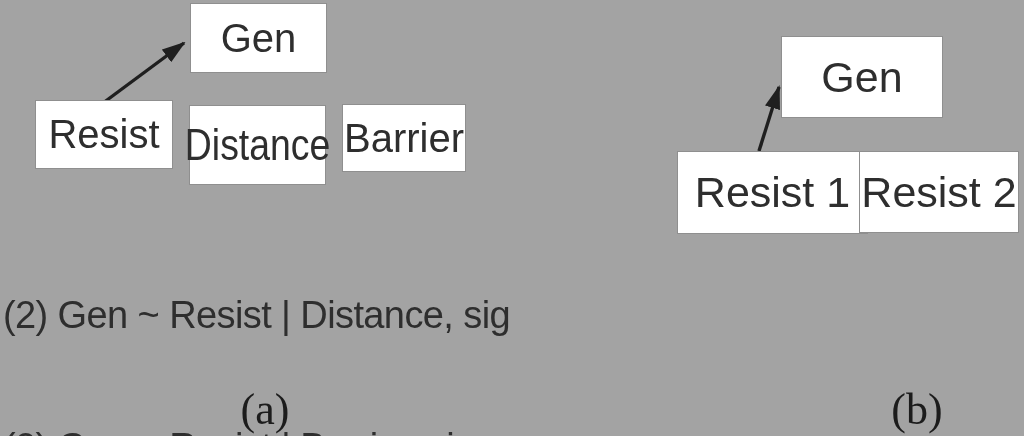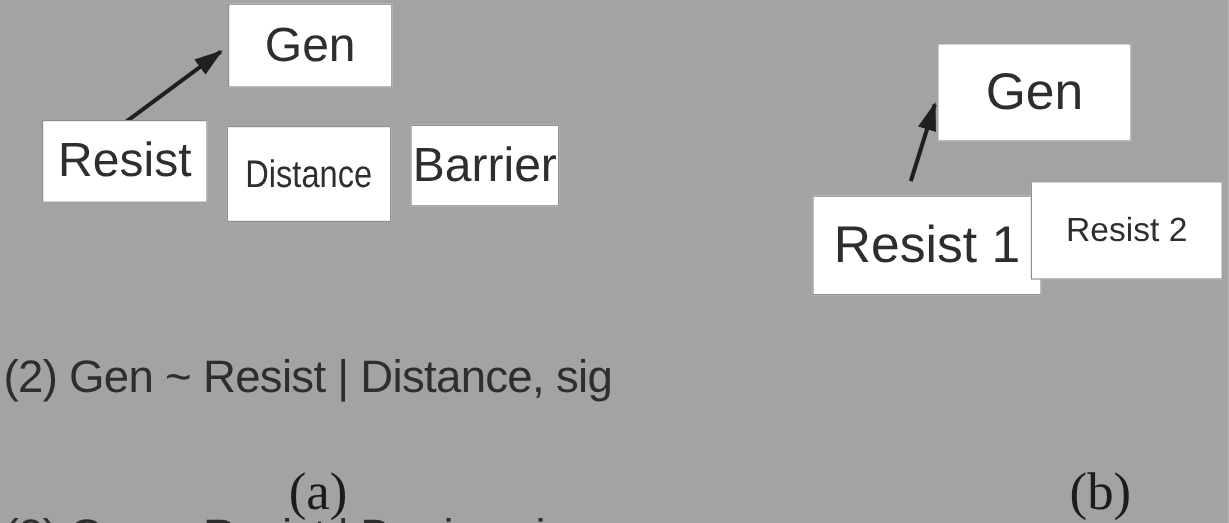--- a/index.html
+++ b/index.html
@@ -31,27 +31,27 @@
     border: 1.5px solid #8f8f8f;
     display: flex;
     align-items: center;
     justify-content: center;
     color: #2e2e2e;
     white-space: nowrap;
   }
   
   #a-gen      { left: 190px; top: 3px;   width: 137px; height: 70px; font-size: 40px; }
   #a-resist   { left: 35px;  top: 100px; width: 138px; height: 69px; font-size: 40px; }
-  #a-distance { left: 189px; top: 105px; width: 137px; height: 80px; font-size: 32px; text-align: right; }
+  #a-distance { left: 189px; top: 105px; width: 137px; height: 80px; font-size: 44px; text-align: right; }
   #a-barrier  { left: 342px; top: 104px; width: 124px; height: 68px; font-size: 40px; }
   #a-distance .node-label { transform: scaleX(0.85); transform-origin: center; }
   
   #b-gen      { left: 781px; top: 36px;  width: 162px; height: 82px; font-size: 43px; }
-  #b-resist1  { left: 677px; top: 151px; width: 191px; height: 83px; font-size: 43px; margin-top: 12px; }
-  #b-resist2  { left: 859px; top: 151px; width: 160px; height: 82px; font-size: 28px; }
+  #b-resist1  { left: 677px; top: 151px; width: 191px; height: 83px; font-size: 43px; }
+  #b-resist2  { left: 859px; top: 151px; width: 160px; height: 82px; font-size: 43px; }
 
   .equations {
     position: absolute;
     left: 3px;
     top: 205px;
     color: #2e2e2e;
     font-size: 38px;
     line-height: 44px;
     letter-spacing: -0.6px;
     white-space: pre;

